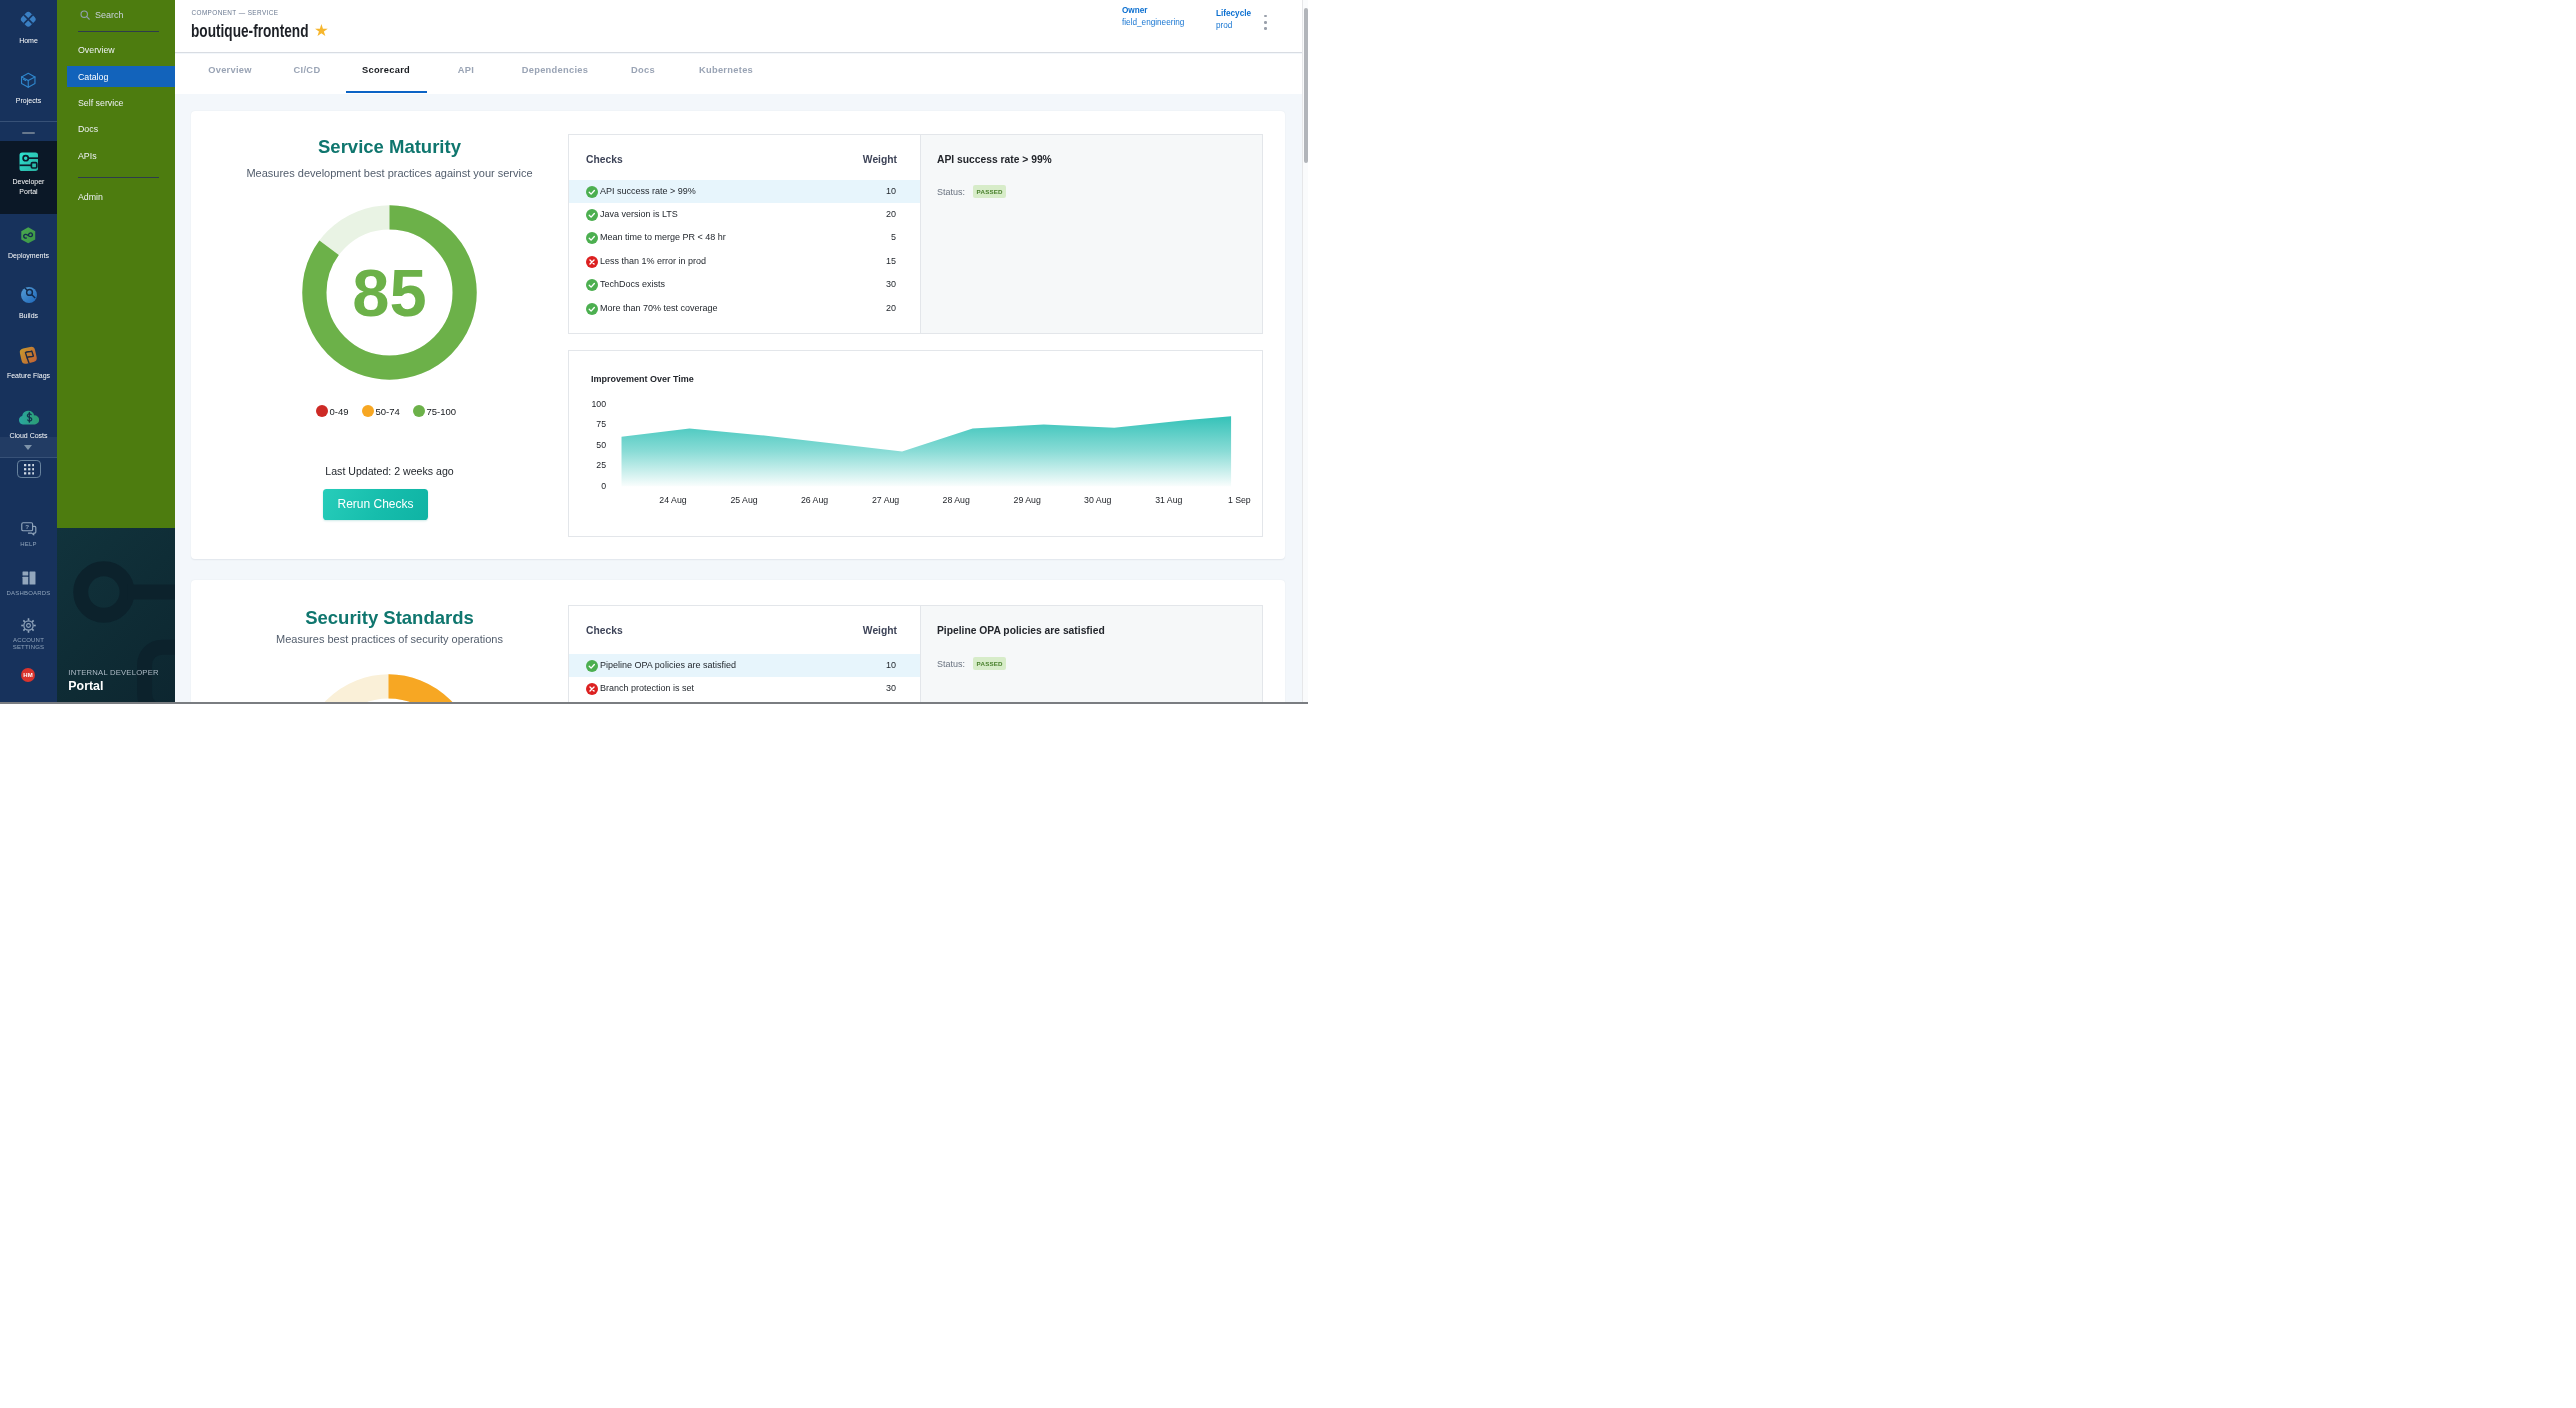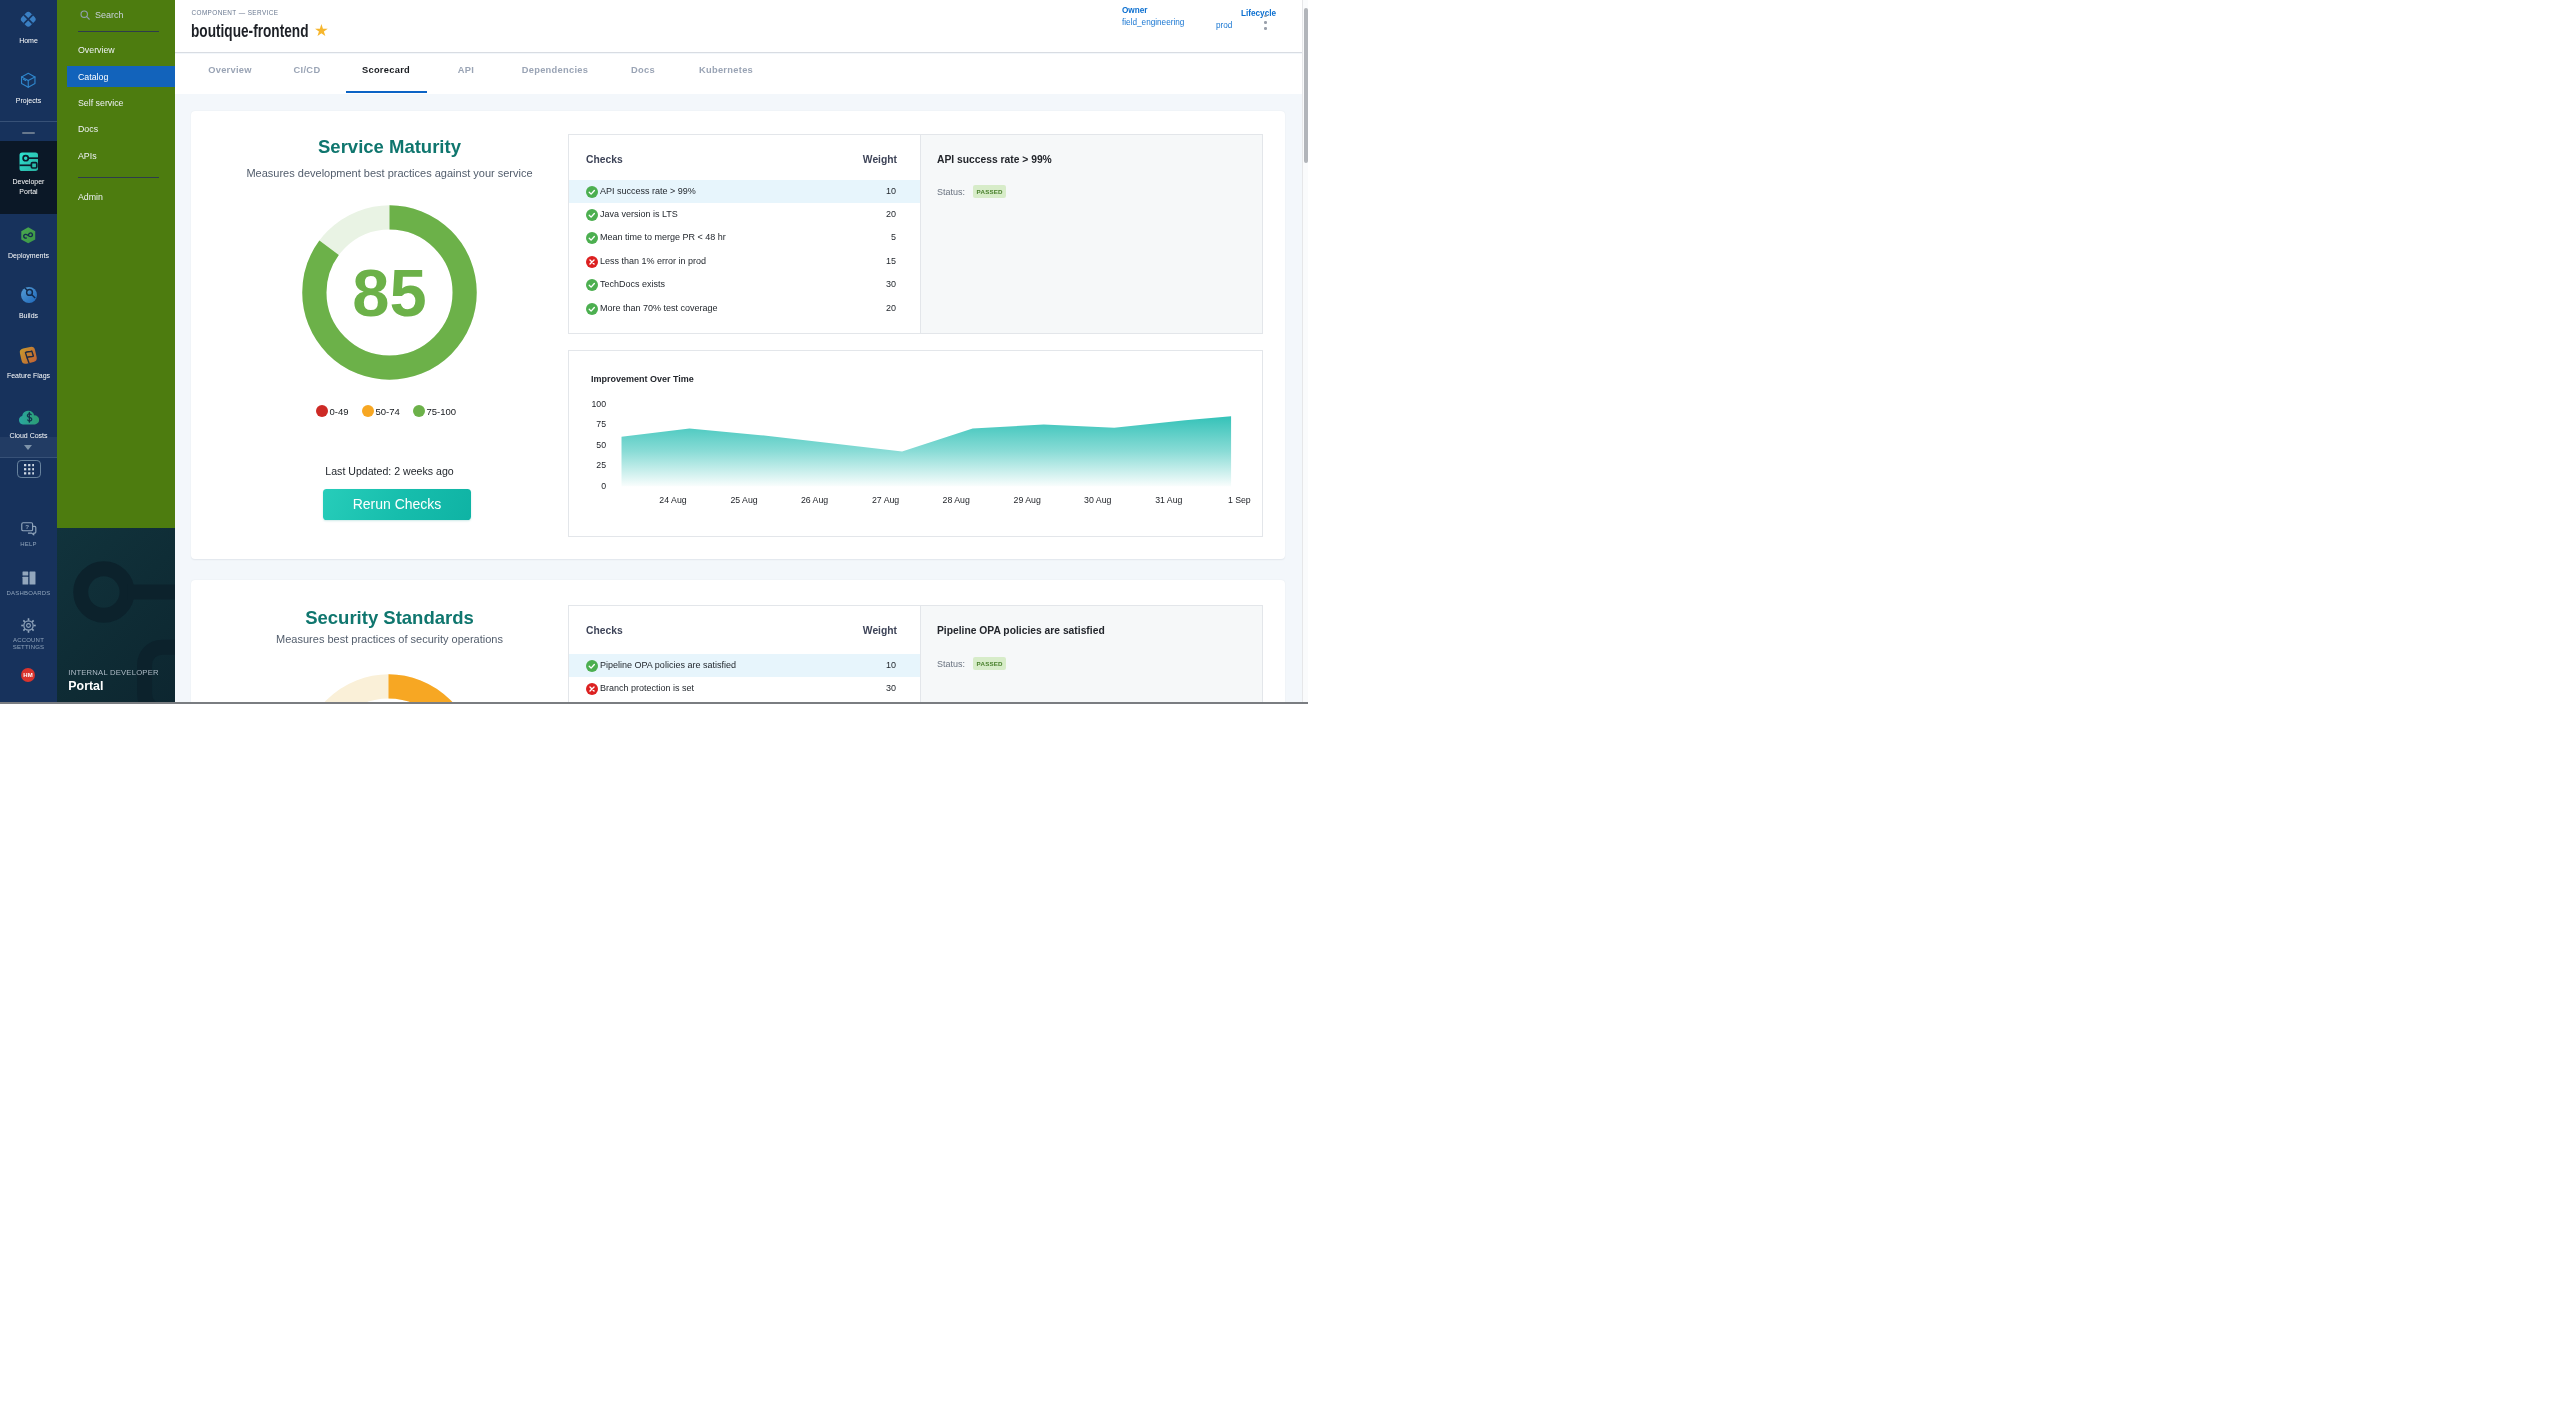--- a/index.html
+++ b/index.html
@@ -57,22 +57,22 @@
   .rtxt { position:absolute; left:31px; top:5.7px; color:#24292f; font-size:9px; }
   .rw { position:absolute; right:24px; top:5.7px; color:#24292f; font-size:9px; }
   .ric { position:absolute; left:16.5px; top:5.7px; width:12px; height:12px; }
   .dtitle { position:absolute; left:16px; color:#23262c; font-size:10.3px; font-weight:bold; }
   .dstatus { position:absolute; left:16px; color:#6a7380; font-size:9px; }
   .chip { position:absolute; color:#49812d; background:#d7ecc9; font-size:6.2px; font-weight:bold; letter-spacing:0.2px; padding:2.8px 3.6px; border-radius:2.1px; }
 
   .legend { position:absolute; display:flex; align-items:center; font-size:9.5px; color:#16191d; }
   .ldot { width:12px; height:12px; border-radius:50%; margin-right:1.5px; }
 
-  #rerun { position:absolute; left:132px; top:378px; width:148px; height:31px; border-radius:3.6px;
-           background:linear-gradient(115deg,#27cdba 0%,#16bdac 55%,#0fb3a4 100%); color:#ffffff; font-size:14px;
+  #rerun { position:absolute; left:132px; top:378px; width:105px; height:31px; border-radius:3.6px;
+           background:linear-gradient(115deg,#27cdba 0%,#16bdac 55%,#0fb3a4 100%); color:#ffffff; font-size:12px;
            text-align:center; line-height:31px; box-shadow:0 1px 2.1px rgba(10,150,140,.2); }
 
   
   #vsb { left:1302px; top:0; width:6.2px; height:702px; background:#fafbfc; border-left:0.5px solid #e6e7e9; z-index:50; }
   #vsb .thumb { position:absolute; left:1px; top:7.7px; width:4.1px; height:155px; border-radius:2.1px; background:#b2b5ba; }
   #hsb { left:0; top:702px; width:1308px; height:2.6px; background:#7a7d81; z-index:60; }
 </style>
 </head>
 <body>
 <div id="page">
@@ -279,21 +279,21 @@
   </div>
   <div id="header" class="abs">
     <div id="crumb">COMPONENT — SERVICE</div>
     <div id="svcname">boutique-frontend</div>
     <div id="star">★</div>
     <div class="hmeta" style="left:947px;top:6.2px;">
         <div class="t">Owner</div>
         <div class="v">field_engineering</div>
       </div>
     <div class="hmeta" style="left:1041px;top:6.2px;">
-        <div class="t" style="margin-top:3.1px;margin-left:25px;">Lifecycle</div>
+        <div class="t" style="margin-top:3.1px;">Lifecycle</div>
         <div class="v">prod</div>
       </div>
     <div class="abs" style="left:1089px;top:11.3px;">
         <div class="dot"></div>
         <div class="dot"></div>
         <div class="dot"></div>
       </div>
   </div>
   <div id="tabs" class="abs">
     <div class="tab" style="left:55px;">Overview</div>

